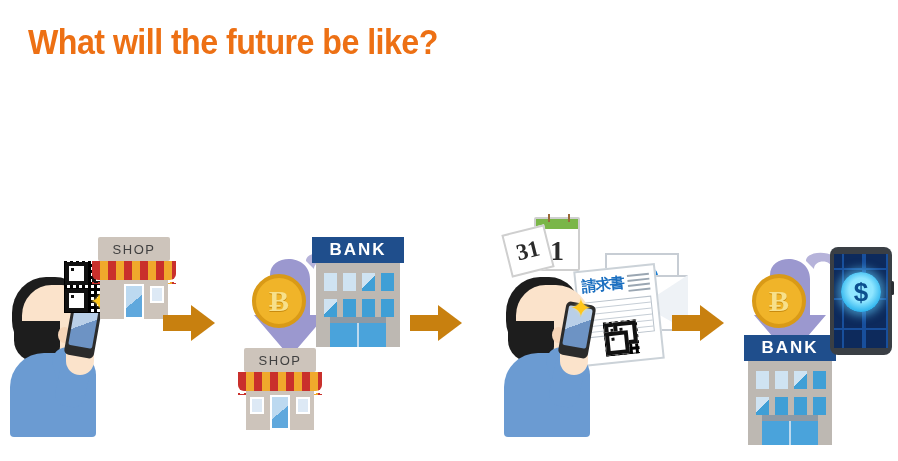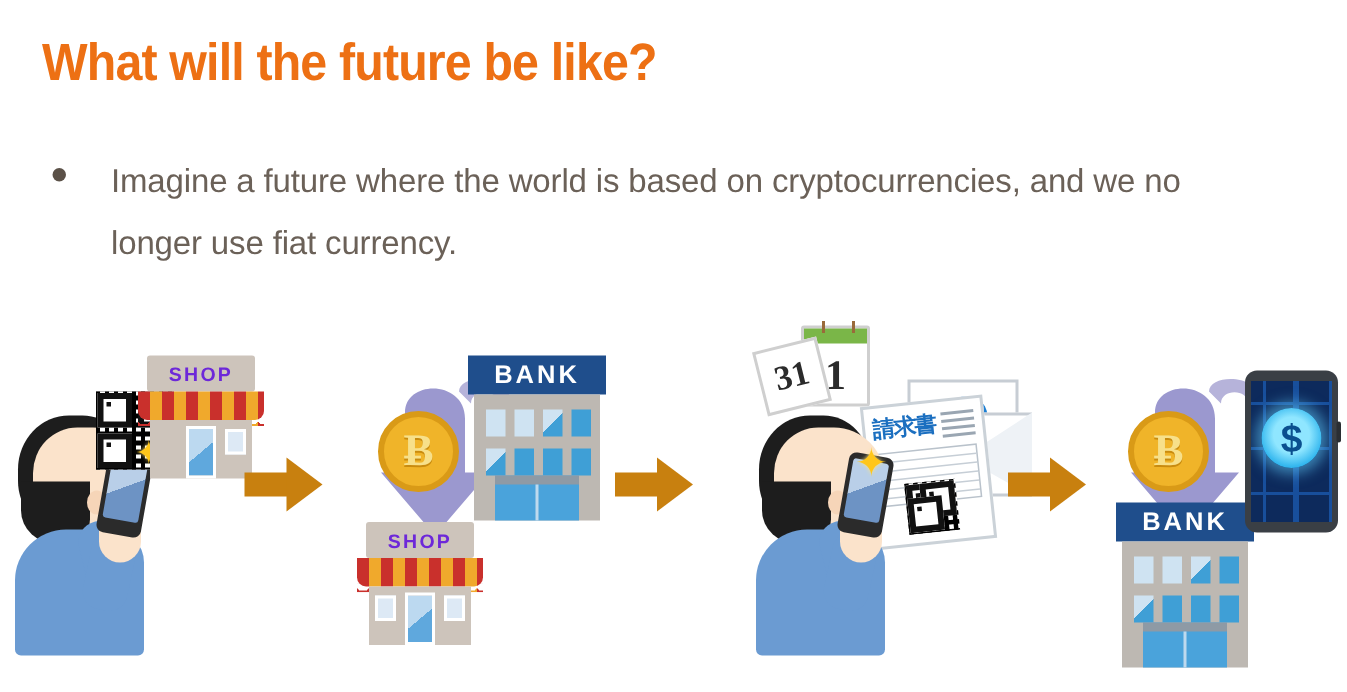--- a/index.html
+++ b/index.html
@@ -98,21 +98,21 @@
     content:"";position:absolute;left:3px;top:4px;width:24px;height:40px;
     background:linear-gradient(150deg,#b9cfe8 0 45%,#6d93c4 45% 100%);
     border-radius:2px;
   }
 
   
   .shop{position:absolute;width:84px;height:82px;}
   .shop-sign{
     position:absolute;left:6px;top:0;width:72px;height:24px;
     background:#cdc4bb;border-radius:2px;
-    color:#6d28d9;font-size:13px;font-weight:bold;
+    color:#404040;font-size:13px;font-weight:normal;
     display:flex;align-items:center;justify-content:center;
     letter-spacing:1.5px;font-family:"Liberation Sans",sans-serif;
   }
   .shop-awn{
     position:absolute;left:0;top:24px;width:84px;height:19px;
     background:repeating-linear-gradient(90deg,#c9302c 0 8px,#f0a92c 8px 16px);
     border-radius:0 0 6px 6px;
   }
   .shop-awn:after{
     content:"";position:absolute;left:0;bottom:-4px;width:84px;height:6px;
@@ -277,24 +277,20 @@
   }
   .dp-btn{position:absolute;right:-2px;top:34px;width:3px;height:14px;background:#2a2e33;border-radius:2px;}
 </style>
 </head>
 <body>
 
 <div class="slide">
 
   <div class="title">What will the future be like?</div>
 
-  <div class="bullet-row">
-    <div class="bullet-dot"></div>
-    <div class="bullet-text">Imagine a future where the world is based on cryptocurrencies, and we no longer use fiat currency.</div>
-  </div>
 
   <div class="band">
 
     <div class="fig" style="left:6px;top:70px;">
       <div class="person">
         <div class="p-hair"></div>
         <div class="p-head"></div>
         <div class="p-hair2"></div>
         <div class="p-ear"></div>
         <div class="p-body"></div>

